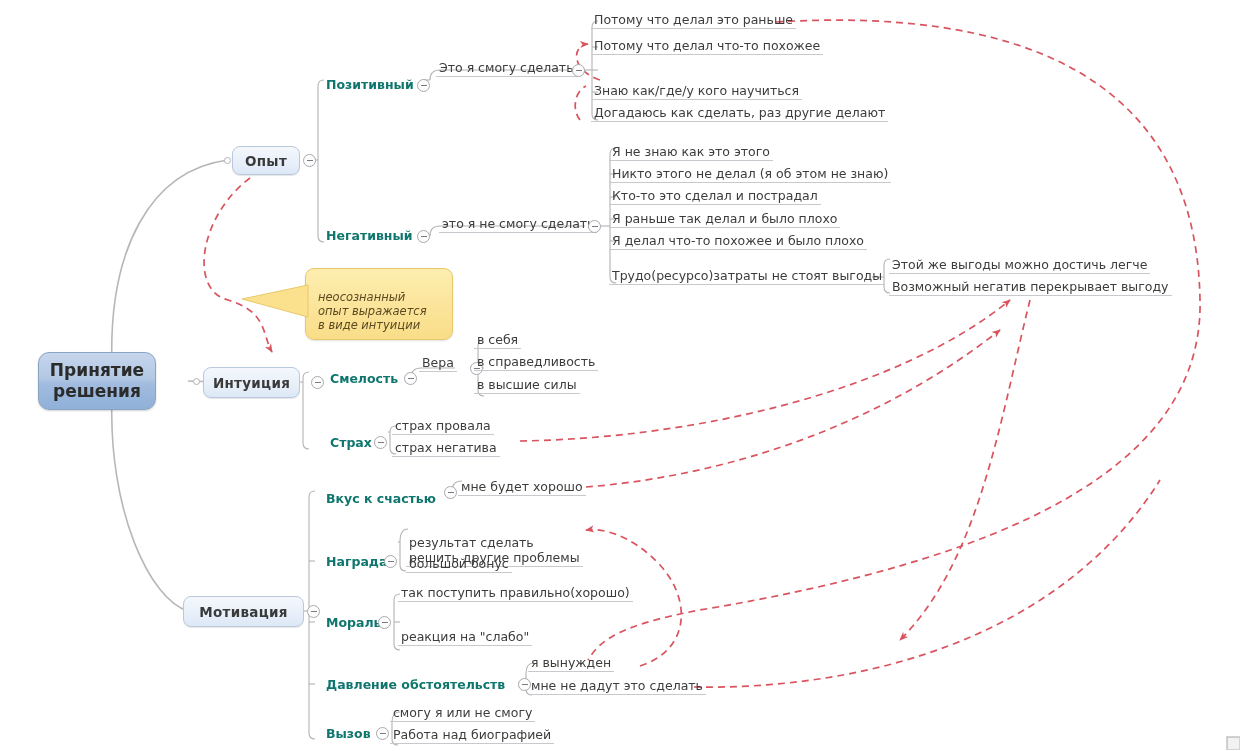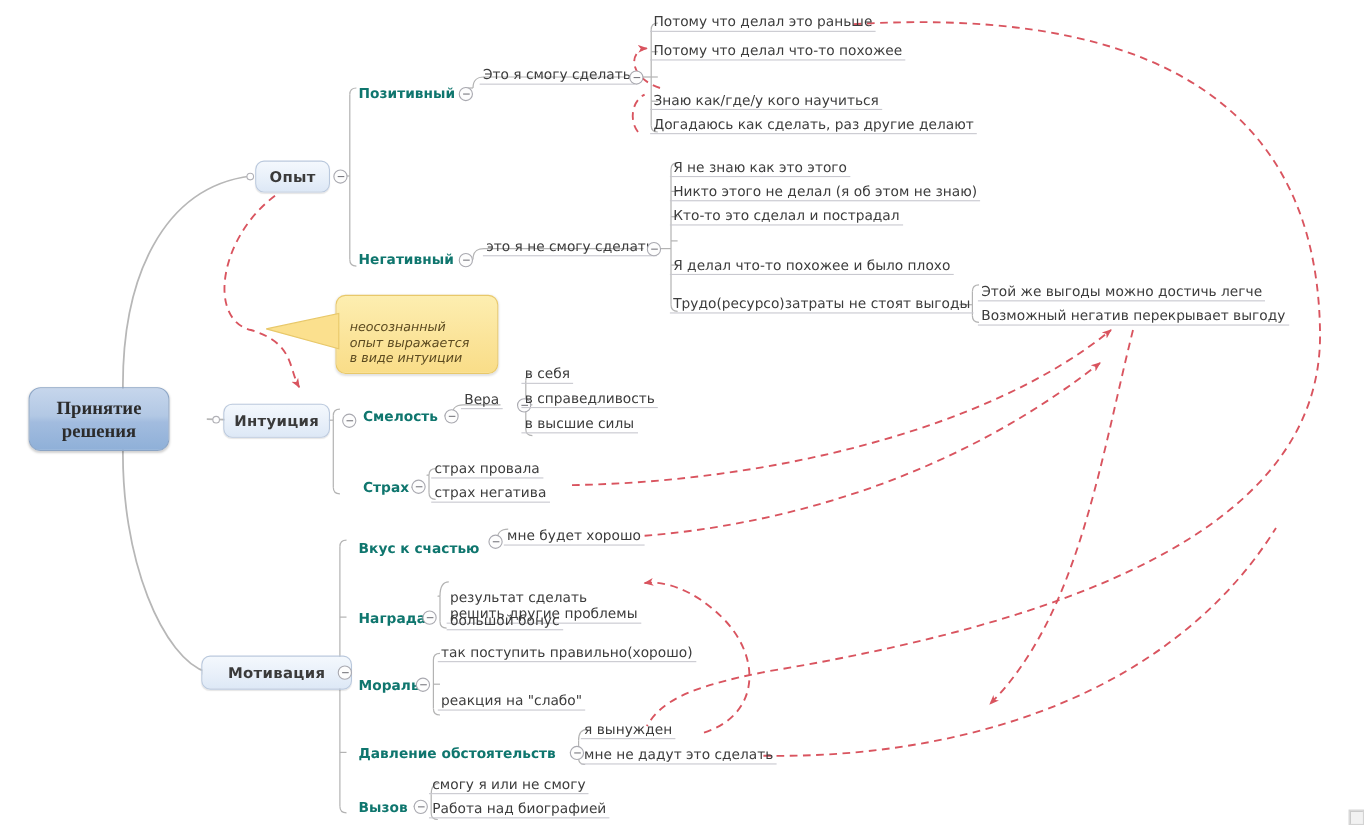--- a/index.html
+++ b/index.html
@@ -261,40 +261,40 @@
       <path d="M1030,300 C 1000,420 980,560 900,640" marker-end="url(#arrowRed)"></path>
 
       <path d="M586,487 C 700,478 860,440 1000,330" marker-end="url(#arrowRed)"></path>
 
       <path d="M640,666 C 690,650 692,600 660,565 C 630,533 600,528 586,530" marker-end="url(#arrowRed)"></path>
 
       <path d="M694,687 C 860,690 1060,640 1160,480"></path>
     </g>
   </svg>
 
-  <div class="root-node" style="left:26px; top:352px; width:128px; height:58px;font-family:Liberation Serif, serif;">
+  <div class="root-node" style="left:38px; top:352px; width:118px; height:58px;">
     <span class="rlabel">Принятие
 решения</span>
   </div>
 
   <div class="dot" style="left:224px; top:157px;"></div>
   <div class="dot" style="left:193px; top:378px;"></div>
   <div class="dot" style="left:184px; top:608px;"></div>
 
   <div class="main-node" style="left:232px; top:146px; width:68px; height:29px;">
     <span>Опыт</span>
   </div>
   <div class="toggle" style="left:303px; top:154px;"></div>
 
   <div class="main-node" style="left:203px; top:367px; width:97px; height:31px;">
     <span>Интуиция</span>
   </div>
   <div class="toggle" style="left:311px; top:376px;"></div>
 
-  <div class="main-node" style="left:183px; top:596px; width:137px; height:31px;">
+  <div class="main-node" style="left:183px; top:596px; width:121px; height:31px;">
     <span>Мотивация</span>
   </div>
   <div class="toggle" style="left:307px; top:605px;"></div>
 
   <div class="lvl2" style="left:326px; top:77px;">
     <span>Позитивный</span>
   </div>
   <div class="toggle" style="left:417px; top:79px;"></div>
 
   <div class="leaf ul" style="left:436px; top:60px;">
@@ -320,20 +320,22 @@
     <span>это я не смогу сделать</span>
   </div>
   <div class="toggle" style="left:588px; top:220px;"></div>
 
   <div class="leaf ul" style="left:609px; top:144px;">
     <span>Я не знаю как это этого</span></div>
   <div class="leaf ul" style="left:609px; top:166px;">
     <span>Никто этого не делал (я об этом не знаю)</span></div>
   <div class="leaf ul" style="left:609px; top:188px;">
     <span>Кто-то это сделал и пострадал</span></div>
+  <div class="leaf ul" style="left:609px; top:211px;">
+    <span>Я раньше так делал и было плохо</span></div>
   <div class="leaf ul" style="left:609px; top:233px;">
     <span>Я делал что-то похожее и было плохо</span></div>
   <div class="leaf ul" style="left:609px; top:268px;">
     <span>Трудо(ресурсо)затраты не стоят выгоды</span></div>
 
   <div class="leaf ul" style="left:889px; top:279px;">
     <span>Возможный негатив перекрывает выгоду</span></div>
   <div class="leaf ul" style="left:889px; top:257px;">
     <span>Этой же выгоды можно достичь легче</span></div>
 

